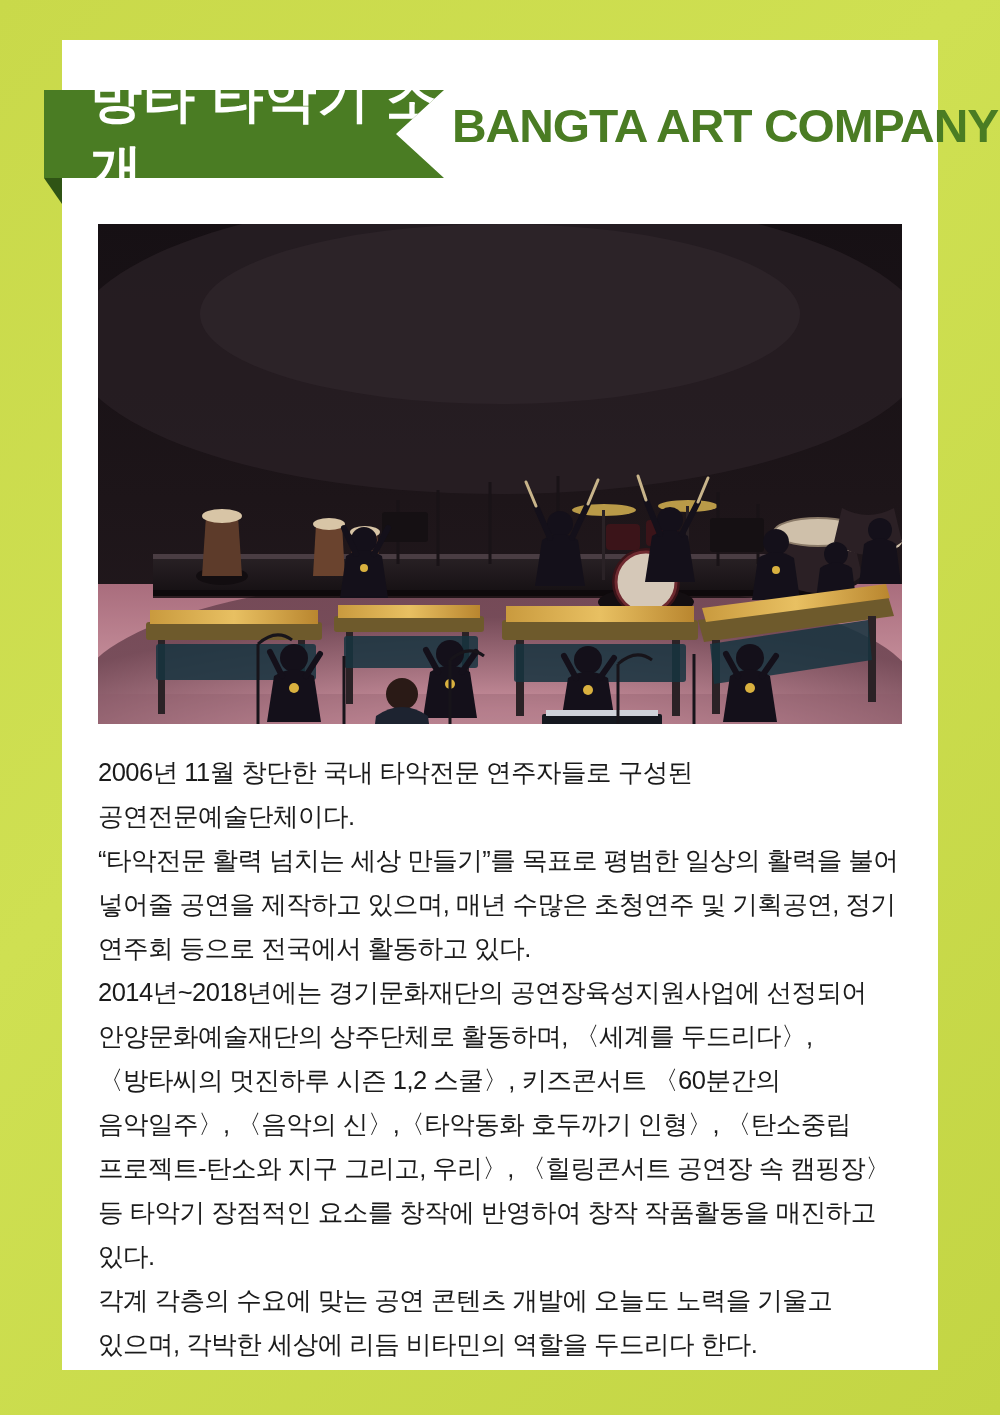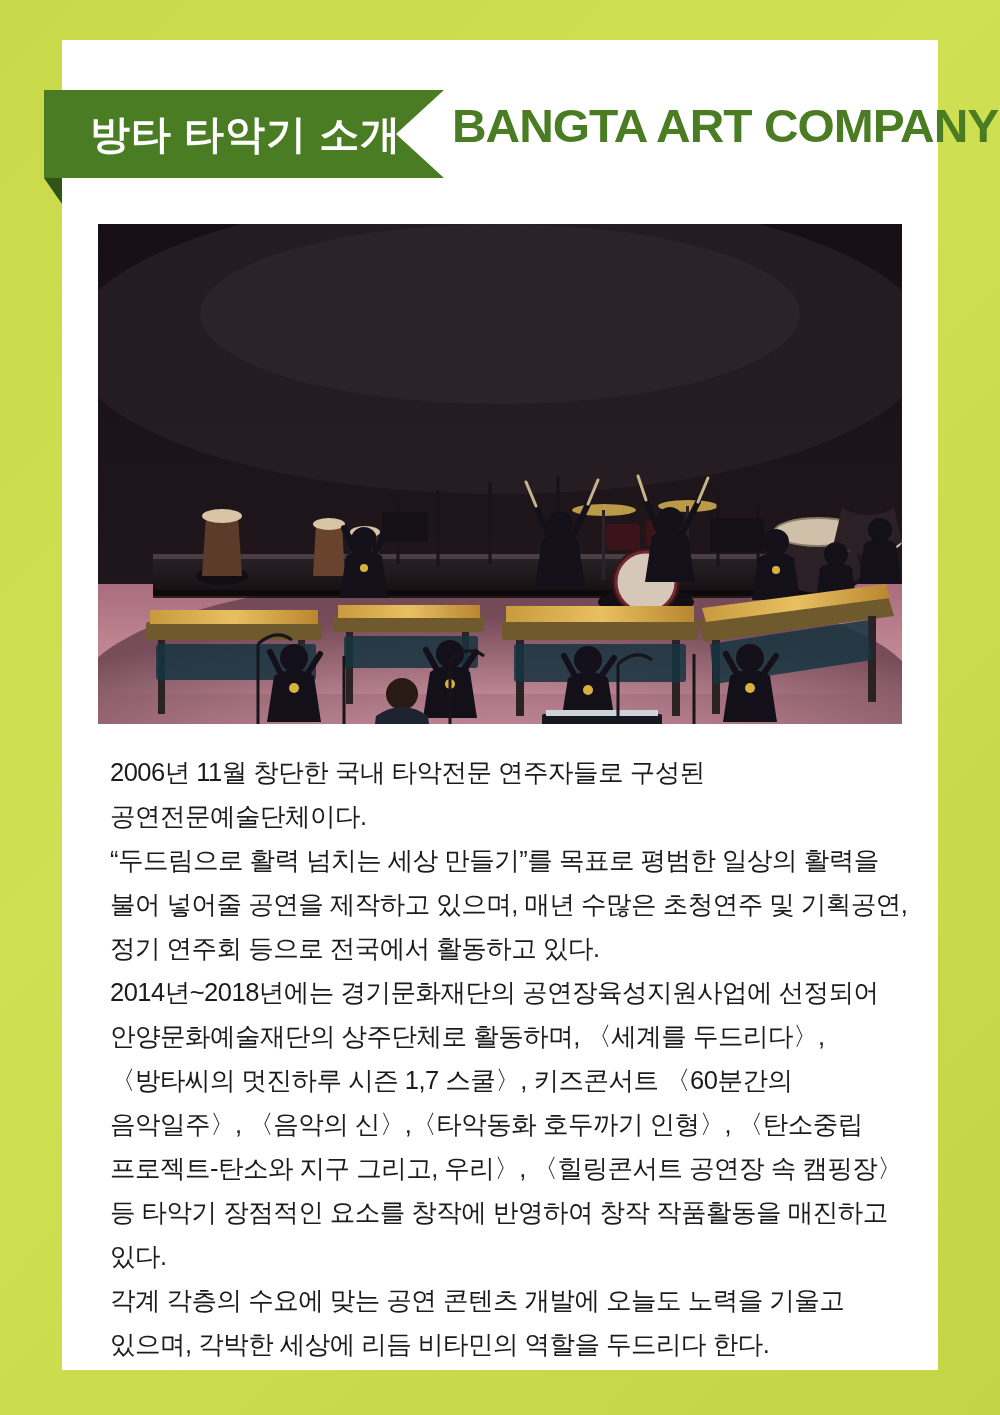--- a/index.html
+++ b/index.html
@@ -50,21 +50,21 @@
     left: 0;
     top: 0;
     width: 400px;
     height: 88px;
     background: #4a7c23;
     color: #ffffff;
     display: flex;
     align-items: center;
     padding-left: 46px;
     box-sizing: border-box;
-    font-size: 40px;
+    font-size: 52px;
     font-weight: bold;
     letter-spacing: 1px;
     clip-path: polygon(0 0, 100% 0, 88% 50%, 100% 100%, 0 100%);
   }
   .ribbon-tail {
     position: absolute;
     left: 0px;
     top: 88px;
     width: 0;
     height: 0;
@@ -95,21 +95,21 @@
     width: 804px;
     height: 500px;
     overflow: hidden;
     background: #0d0a0c;
   }
   .photo svg { display: block; }
 
   
   .body-text {
     position: absolute;
-    left: 48px;
+    left: 36px;
     top: 710px;
     width: 806px;
     font-size: 25.5px;
     line-height: 44px;
     color: #1b1b1b;
     letter-spacing: -0.5px;
     word-break: keep-all;
   }
   .para { margin: 0 0 0 0; }
   .para + .para { margin-top: 0px; }
@@ -364,19 +364,19 @@
           <path d="M500 596 L520 584 L542 596"></path>
         </g>
 
         <rect width="804" height="500" fill="none"></rect>
         <path d="M0 0 L804 0 L804 500 L0 500 Z" fill="url(#bgdark)" opacity="0"></path>
       </svg>
     </div>
 
     <div class="body-text">
       <p class="para">2006년 11월 창단한 국내 타악전문 연주자들로 구성된 공연전문예술단체이다.</p>
-      <p class="para">“두드림으로 활력 넘치는 세상 만들기”를 목표로 평범한 일상의 활력을 불어 넣어줄 공연을 제작하고 있으며, 매년 수많은 초청연주 및 기획공연, 정기 연주회 등으로 전국에서 활동하고 있다.</p>
-      <p class="para">2014년~2018년에는 경기문화재단의 공연장육성지원사업에 선정되어 안양문화예술재단의 상주단체로 활동하며, 〈세계를 두드리다〉, 〈방타씨의 멋진하루 시즌 1,7 스쿨〉, 키즈콘서트 〈60분간의 음악일주〉, 〈음악의 신〉,〈타악동화 호두까기 인형〉, 〈탄소중립 프로젝트-탄소와 지구 그리고, 우리〉, 〈힐링콘서트 공연장 속 캠핑장〉 등 타악기 장점적인 요소를 창작에 반영하여 창작 작품활동을 매진하고 있다.</p>
+      <p class="para">“타악전문 활력 넘치는 세상 만들기”를 목표로 평범한 일상의 활력을 불어 넣어줄 공연을 제작하고 있으며, 매년 수많은 초청연주 및 기획공연, 정기 연주회 등으로 전국에서 활동하고 있다.</p>
+      <p class="para">2014년~2018년에는 경기문화재단의 공연장육성지원사업에 선정되어 안양문화예술재단의 상주단체로 활동하며, 〈세계를 두드리다〉, 〈방타씨의 멋진하루 시즌 1,2 스쿨〉, 키즈콘서트 〈60분간의 음악일주〉, 〈음악의 신〉,〈타악동화 호두까기 인형〉, 〈탄소중립 프로젝트-탄소와 지구 그리고, 우리〉, 〈힐링콘서트 공연장 속 캠핑장〉 등 타악기 장점적인 요소를 창작에 반영하여 창작 작품활동을 매진하고 있다.</p>
       <p class="para">각계 각층의 수요에 맞는 공연 콘텐츠 개발에 오늘도 노력을 기울고 있으며, 각박한 세상에 리듬 비타민의 역할을 두드리다 한다.</p>
     </div>
 
   </div>
 </div>
 
 </body></html>

